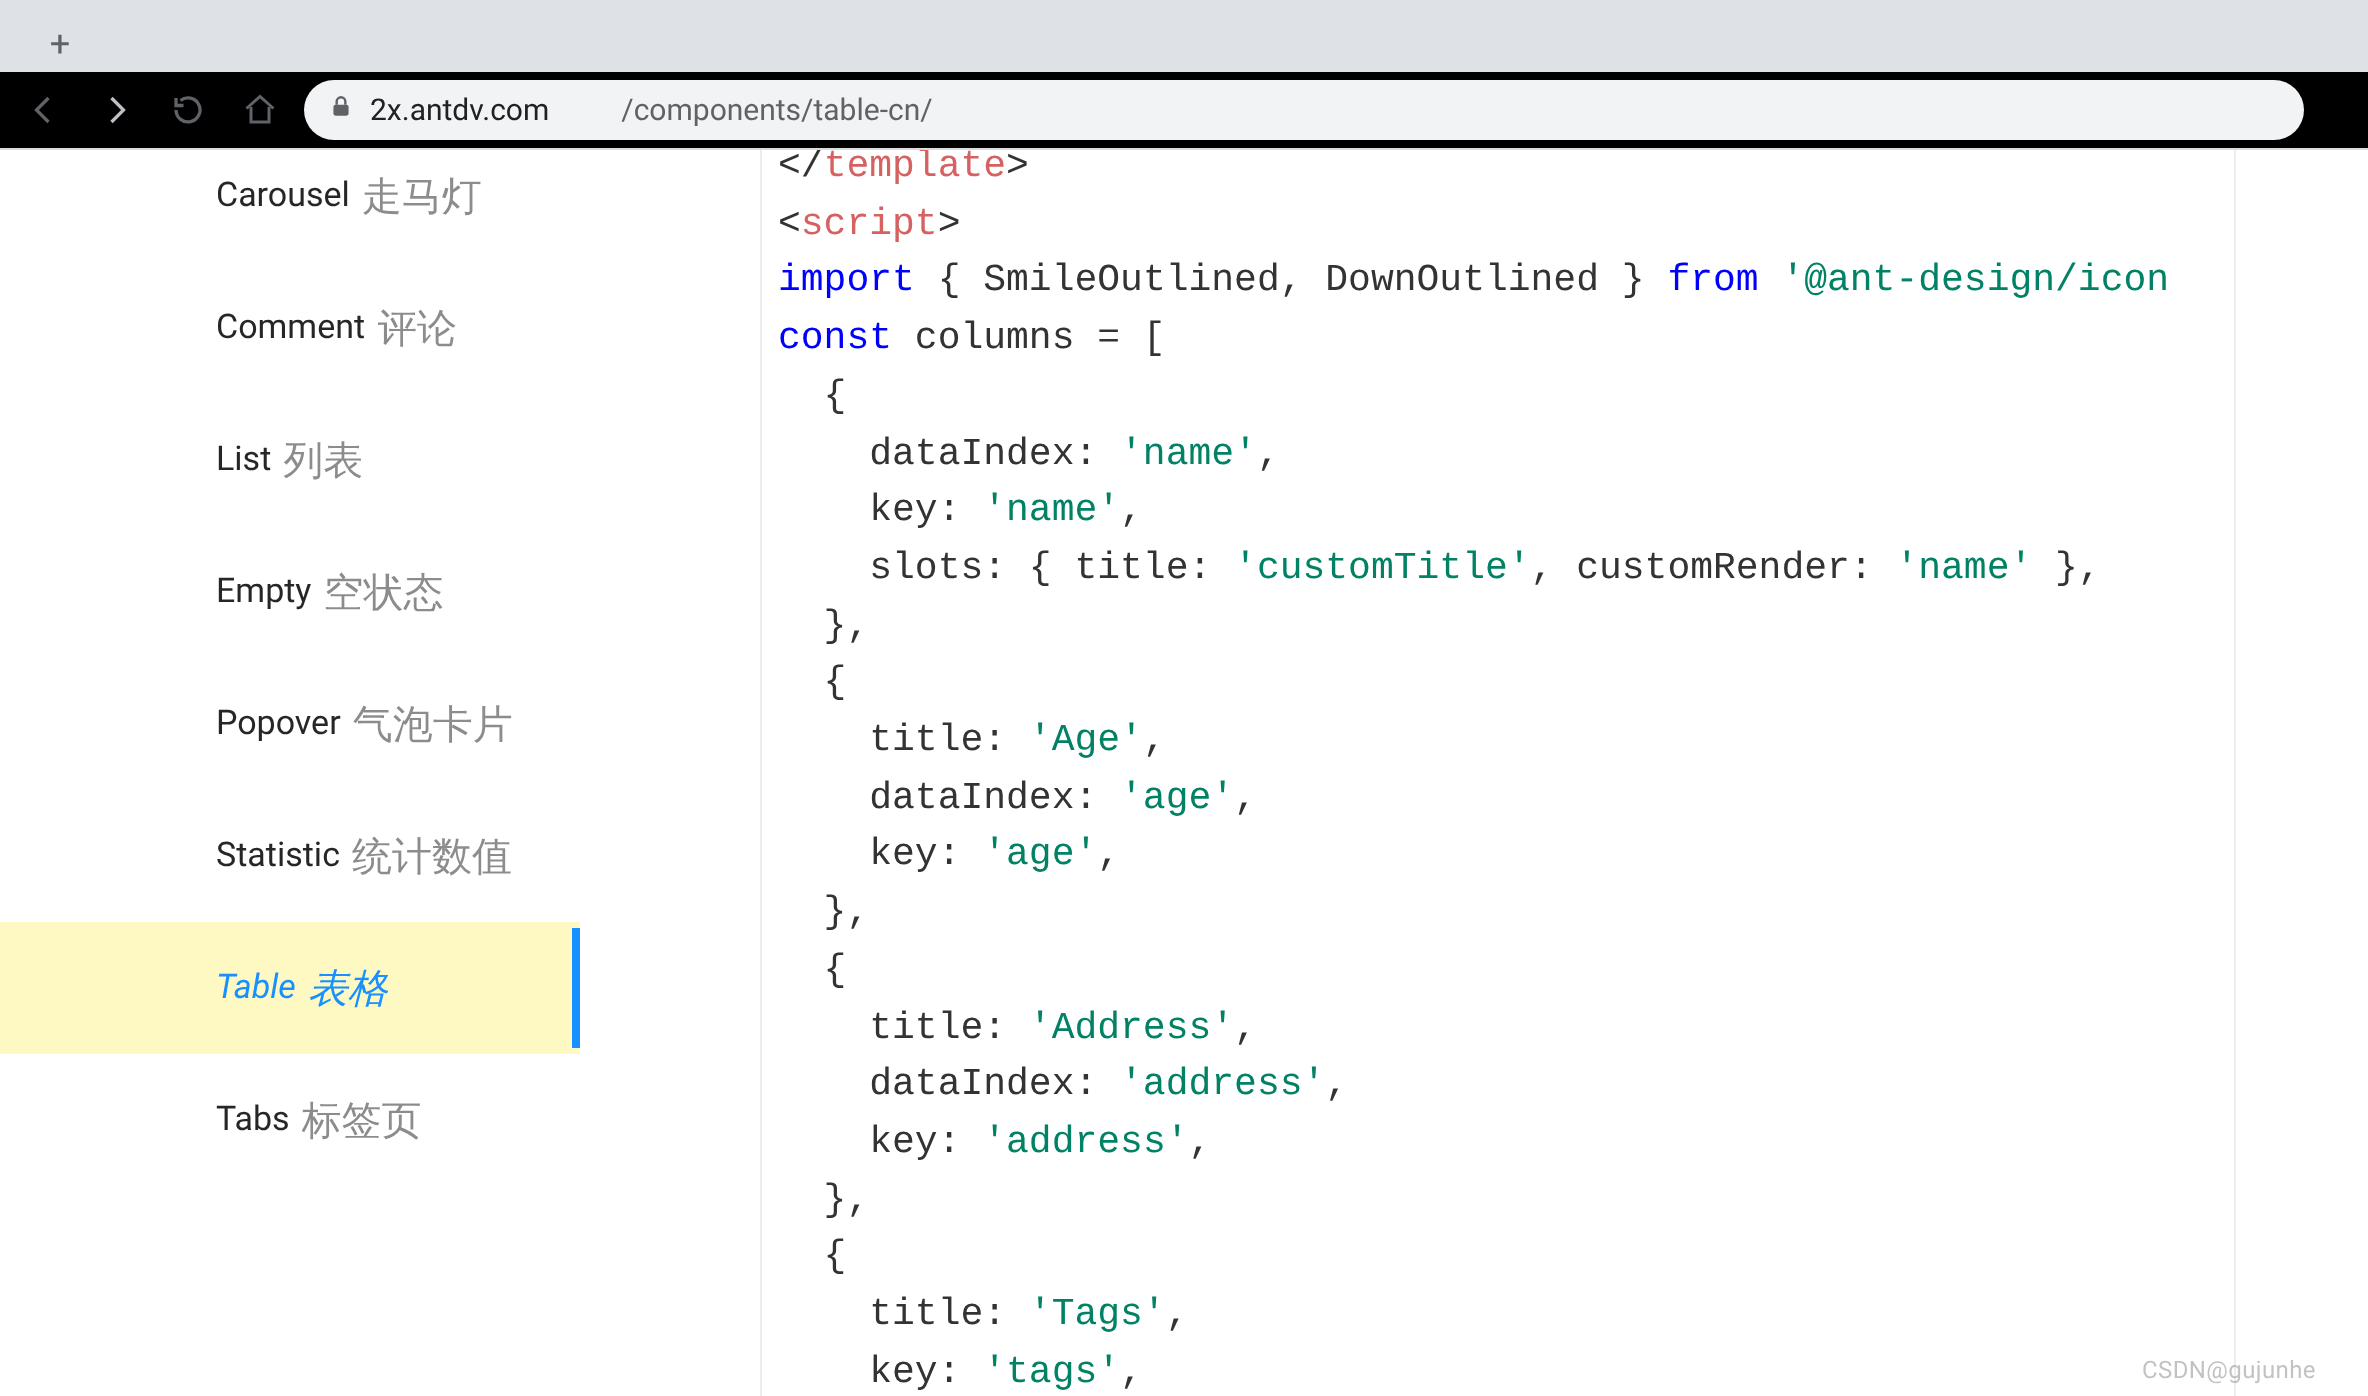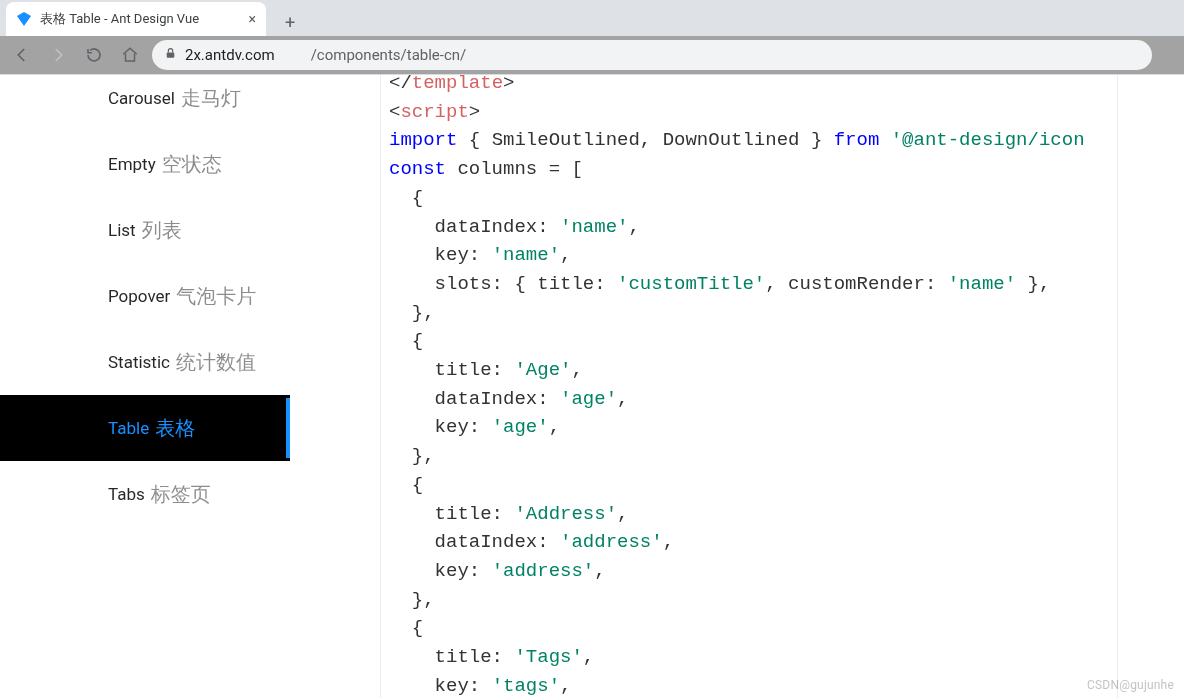--- a/index.html
+++ b/index.html
@@ -5,59 +5,50 @@
   * { margin: 0; padding: 0; box-sizing: border-box; }
   html, body { width: 1184px; height: 698px; font-family: -apple-system, BlinkMacSystemFont, "Segoe UI", Roboto, "Helvetica Neue", Arial, sans-serif; overflow: hidden; background: #fff; }
   
   .chrome { height: 75px; background: #dee1e6; position: relative; }
   .tabbar { height: 36px; display: flex; align-items: flex-end; padding-left: 6px; }
   .tab { background: #fff; height: 34px; width: 260px; border-radius: 8px 8px 0 0; display: flex; align-items: center; padding: 0 10px; font-size: 13px; color: #3c4043; gap: 8px; position: relative; }
   .tab .favicon { width: 16px; height: 16px; display: inline-flex; align-items: center; justify-content: center; }
   .tab .title { flex: 1; white-space: nowrap; overflow: hidden; text-overflow: ellipsis; }
   .tab .close { font-size: 14px; color: #5f6368; }
   .newtab { width: 28px; height: 28px; margin-left: 10px; display: flex; align-items: center; justify-content: center; color: #5f6368; font-size: 18px; }
-  .toolbar { background: #a3a3a3; height: 39px; display: flex; align-items: center; padding: 0 8px; gap: 8px; border-bottom: 1px solid #dadce0; }
+  .toolbar { background: #000000; height: 39px; display: flex; align-items: center; padding: 0 8px; gap: 8px; border-bottom: 1px solid #dadce0; }
   .navbtn { width: 28px; height: 28px; display: flex; align-items: center; justify-content: center; color: #5f6368; border-radius: 50%; }
   .navbtn.disabled { color: #bdc1c6; }
   .addr { flex: 1; height: 30px; background: #f1f3f4; border-radius: 15px; display: flex; align-items: center; padding: 0 12px; font-size: 15px; color: #202124; gap: 8px; max-width: 1000px; }
   .addr .lock { color: #5f6368; font-size: 13px; }
   .addr .host { color: #202124; }
   .addr .path { color: #5f6368; margin-left: 28px; }
   
   .page { display: flex; height: calc(698px - 75px); }
   .sidebar { width: 290px; background: #fff; height: 100%; overflow: hidden; position: relative; }
   .sidebar-inner { position: absolute; top: -10px; left: 0; right: 0; }
   .menu-item { height: 66px; display: flex; align-items: center; padding-left: 108px; font-size: 17px; color: rgba(0,0,0,0.85); cursor: pointer; position: relative; }
   .menu-item .sub { color: rgba(0,0,0,0.45); margin-left: 6px; font-size: 20px; white-space: nowrap; overflow: hidden; text-overflow: ellipsis; }
-  .menu-item.active { background: #000000; color: #1890ff; }
+  .menu-item.active { background: #fef9c3; color: #1890ff; font-style: italic; }
   .menu-item.active .sub { color: #1890ff; }
   .menu-item.active::after { content: ""; position: absolute; right: 0; top: 3px; bottom: 3px; width: 4px; background: #1890ff; }
   .content { flex: 1; background: #fff; height: 100%; position: relative; overflow: hidden; }
   .codebox { position: absolute; left: 90px; top: -6px; right: 66px; bottom: 0; border-left: 1px solid #ebedf0; border-right: 1px solid #ebedf0; padding: 0 8px; }
   pre.code { font-family: "SFMono-Regular", Consolas, "Liberation Mono", Menlo, Courier, monospace; font-size: 19px; line-height: 28.7px; color: #333; white-space: pre; }
   .p { color: #333; }          
   .tg { color: #d56161; }      
   .kw { color: #0000ff; }
   .str { color: #028265; }
-  .watermark { position: absolute; right: 10px; bottom: 6px; font-size: 12px; color: rgba(120,120,120,0.45); letter-spacing: 0.2px; }
+  .watermark { position: absolute; right: 26px; bottom: 6px; font-size: 12px; color: rgba(120,120,120,0.45); letter-spacing: 0.2px; }
 </style>
 </head>
 <body>
 
 <div class="chrome">
   <div class="tabbar">
-    <div class="tab">
-      <span class="favicon">
-        <svg width="16" height="16" viewBox="0 0 16 16">
-            <path d="M8 1 L15 5 L8 15 L1 5 Z" fill="#1890ff"></path>
-          </svg>
-      </span>
-      <span class="title">表格 Table - Ant Design Vue</span>
-      <span class="close">×</span>
-    </div>
     <div class="newtab">+</div>
   </div>
   <div class="toolbar">
     <div class="navbtn">
       <svg width="18" height="18" viewBox="0 0 24 24" fill="none" stroke="#5f6368" stroke-width="2.2">
           <path d="M15 4 L7 12 L15 20"></path>
         </svg>
     </div>
     <div class="navbtn disabled">
       <svg width="18" height="18" viewBox="0 0 24 24" fill="none" stroke="#bdc1c6" stroke-width="2.2">
@@ -90,26 +81,30 @@
 </div>
 
 <div class="page">
   <div class="sidebar">
     <div class="sidebar-inner">
       <div class="menu-item">
           <span>Carousel</span>
           <span class="sub">走马灯</span>
         </div>
       <div class="menu-item">
-          <span>Empty</span>
-          <span class="sub">空状态</span>
+          <span>Comment</span>
+          <span class="sub">评论</span>
         </div>
       <div class="menu-item">
           <span>List</span>
           <span class="sub">列表</span>
+        </div>
+      <div class="menu-item">
+          <span>Empty</span>
+          <span class="sub">空状态</span>
         </div>
       <div class="menu-item">
           <span>Popover</span>
           <span class="sub">气泡卡片</span>
         </div>
       <div class="menu-item">
           <span>Statistic</span>
           <span class="sub">统计数值</span>
         </div>
       <div class="menu-item active">

